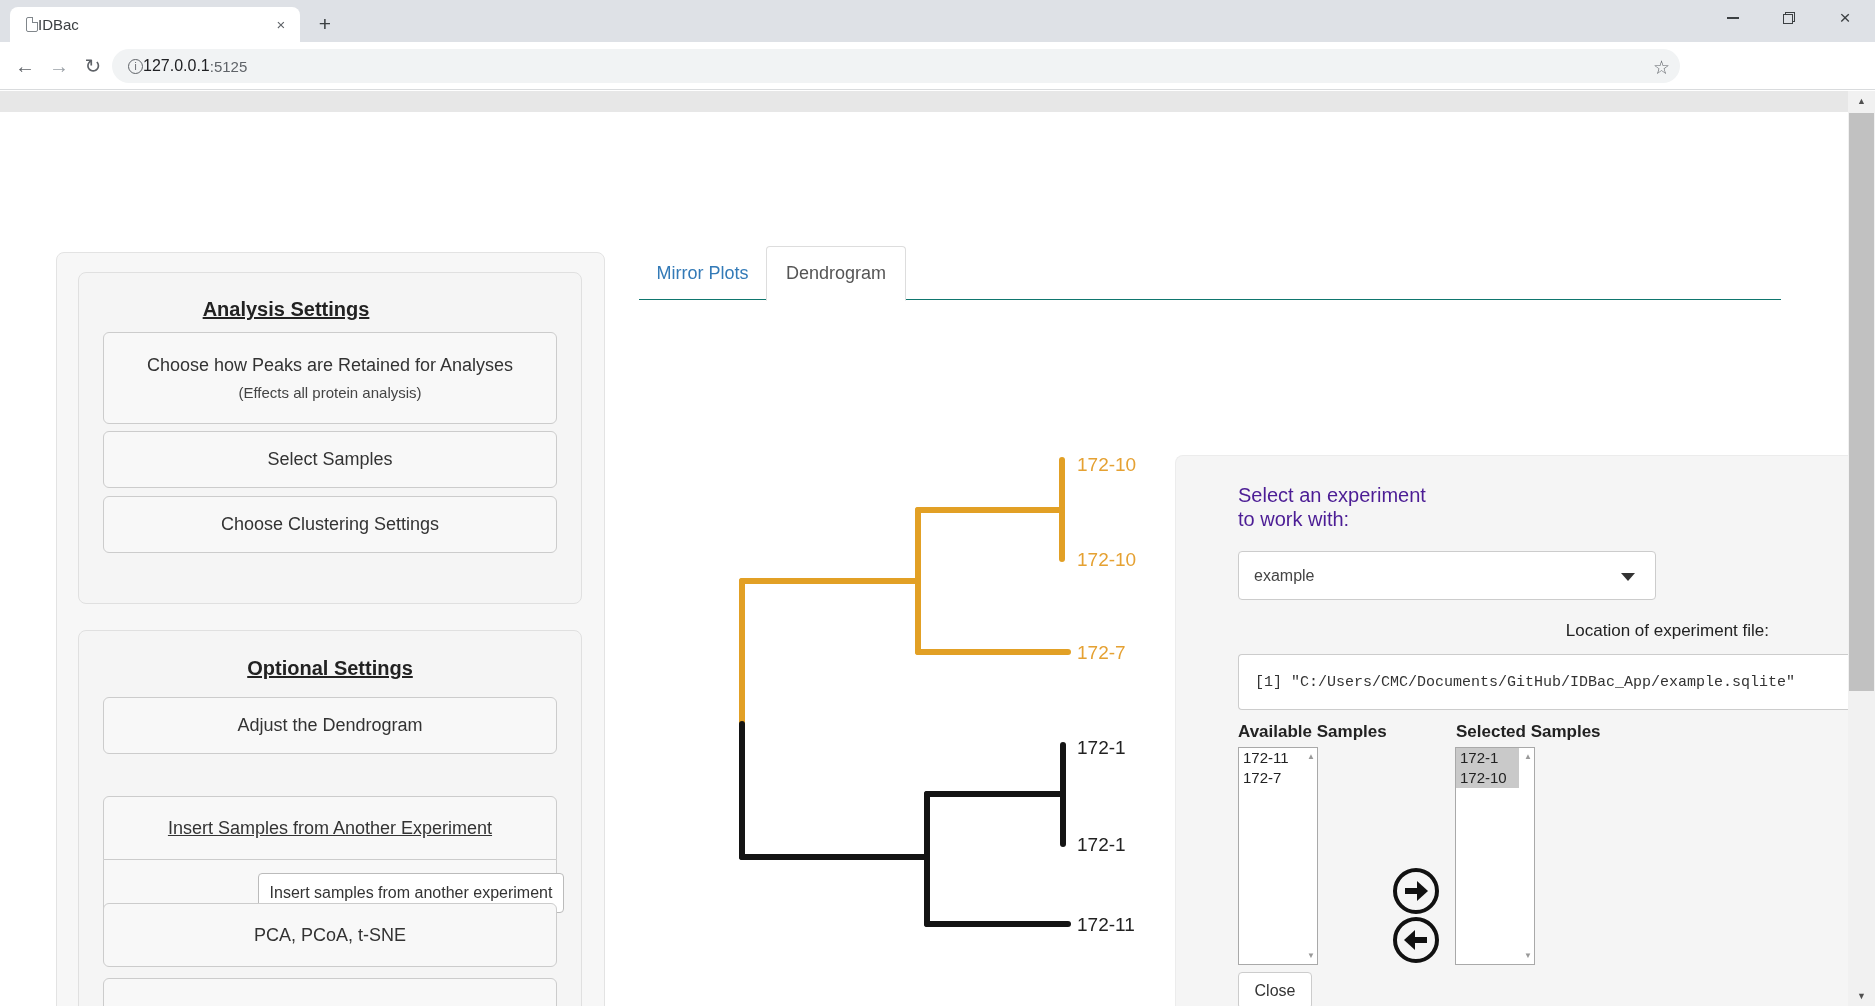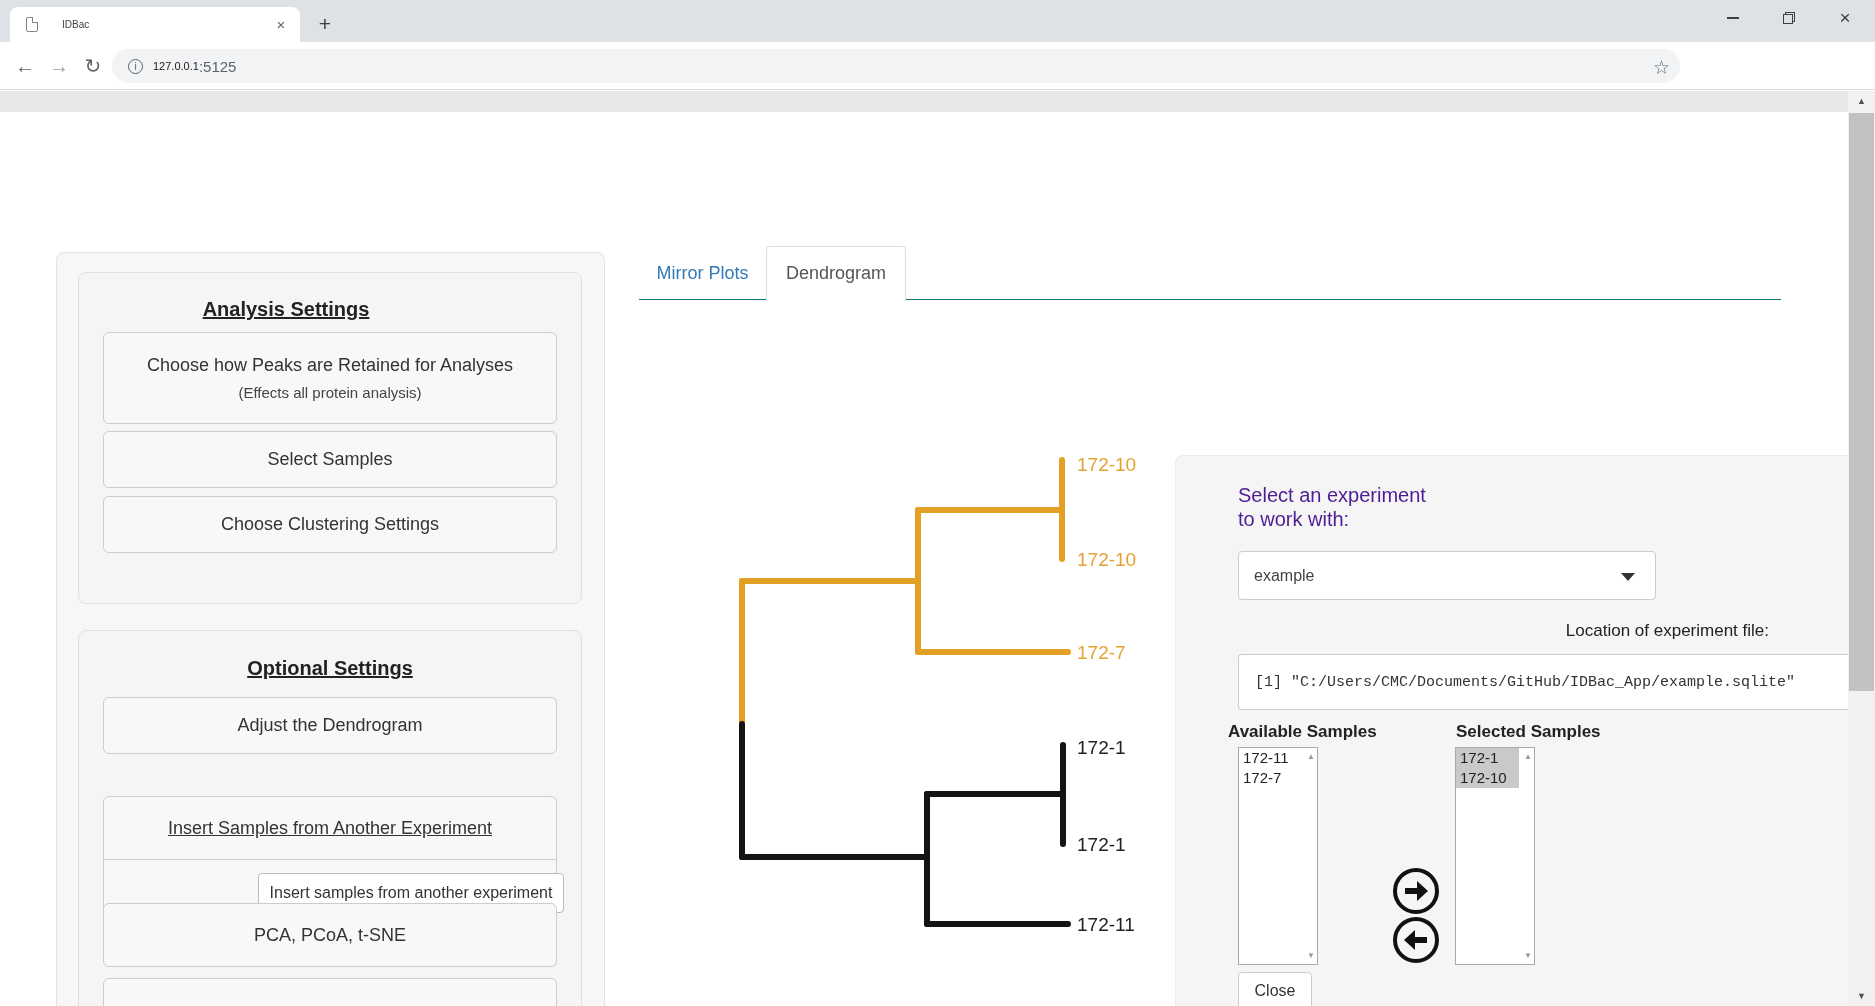--- a/index.html
+++ b/index.html
@@ -7,41 +7,41 @@
               font-family:"Liberation Sans", sans-serif; }
 
   
   #titlebar { position:absolute; left:0; top:0; width:1875px; height:42px; background:#dee1e6; }
   #browser-tab { position:absolute; left:10px; top:7px; width:290px; height:35px; background:#fff;
                  border-radius:8px 8px 0 0; display:flex; align-items:center; }
   .doc-icon { position:relative; width:12px; height:15px; border:1.6px solid #80868b; border-radius:2px;
               margin-left:16px; background:#fff; }
   .doc-icon::after { content:""; position:absolute; right:-1px; top:-1px; width:5px; height:5px;
                      background:#fff; border-left:1.6px solid #80868b; border-bottom:1.6px solid #80868b; }
-  .tab-title { margin-left:24px; font-size:10px; color:#3c4043; flex:1; }
+  .tab-title { margin-left:0; font-size:15px; color:#3c4043; flex:1; }
   .tab-close { width:18px; height:18px; margin-right:10px; color:#5f6368; font-size:15px;
                display:flex; align-items:center; justify-content:center; cursor:default; }
   .newtab-btn { position:absolute; left:312px; top:12px; font-size:21px; color:#3c4043; width:26px;
                 text-align:center; }
   .win-btn { position:absolute; top:0; width:46px; height:36px; display:flex; align-items:center; justify-content:center; }
   .min-bar { width:12px; height:2px; background:#3c4043; }
   .win-restore { position:relative; width:12px; height:12px; }
   .win-restore::before { content:""; position:absolute; top:0; right:0; width:8px; height:8px; border:1.3px solid #3c4043; }
   .win-restore::after  { content:""; position:absolute; bottom:0; left:0; width:8px; height:8px; border:1.3px solid #3c4043; background:#dee1e6; }
   .win-close { font-size:19px; color:#3c4043; }
 
   #toolbar { position:absolute; left:0; top:42px; width:1875px; height:48px; background:#fff;
              border-bottom:1px solid #d9dbdd; }
   .nav-ic { position:absolute; top:0; height:48px; display:flex; align-items:center; justify-content:center;
             width:34px; font-size:20px; color:#5f6368; }
   #omnibox { position:absolute; left:112px; top:7px; width:1568px; height:34px; background:#f1f3f4;
              border-radius:17px; display:flex; align-items:center; }
   .info-ic { width:15px; height:15px; border:1.5px solid #5f6368; border-radius:50%; margin-left:16px;
              color:#5f6368; font-size:10px; font-style:normal; display:flex; align-items:center; justify-content:center; }
-  .url { margin-left:10px; font-size:11px; color:#202124; }
+  .url { margin-left:0; font-size:16px; color:#202124; }
   .url-port { font-size:15px; color:#5f6368; }
   .star { position:absolute; right:10px; top:7px; font-size:19px; color:#5f6368; }
   .ext-red { position:absolute; left:1701px; top:56px; width:20px; height:20px; background:#c5221f; border-radius:4px; }
   .ext-red::after { content:""; position:absolute; left:3px; top:12px; width:4px; height:4px; background:#fff;
                     border-radius:1px; box-shadow:5px 0 0 #fff, 10px 0 0 #fff, 5px -6px 0 #fff; }
   .ext-blue { position:absolute; left:1742px; top:57px; width:18px; height:18px; }
   .ext-blue::before { content:""; position:absolute; left:0; top:1px; border-left:9px solid transparent;
                       border-right:9px solid transparent; border-top:10px solid #2b7de9; }
   .ext-blue::after { content:""; position:absolute; left:7px; top:9px; width:4px; height:8px; background:#2b7de9; }
   .tb-sep { position:absolute; left:1778px; top:55px; width:1px; height:22px; background:#dadce0; }
@@ -217,21 +217,21 @@
     </div>
     <div id="exp-select">
       <span class="val">example</span>
       <span class="caret"></span>
     </div>
     <div class="loc-label">Location of experiment file:</div>
     <div id="path-box">
       <span>[1] "C:/Users/CMC/Documents/GitHub/IDBac_App/example.sqlite"</span>
     </div>
 
-    <div class="list-label" style="left:52px;">Available Samples</div>
+    <div class="list-label" style="left:62px;">Available Samples</div>
     <div class="list-label" style="left:280px;">Selected Samples</div>
 
     <div class="listbox" style="left:62px;">
       <div class="row">172-11</div>
       <div class="row">172-7</div>
       <span class="lb-arrow" style="top:4px;">▲</span>
       <span class="lb-arrow" style="bottom:4px;">▼</span>
     </div>
     <div class="listbox" style="left:279px;">
       <div class="row sel">172-1</div>

